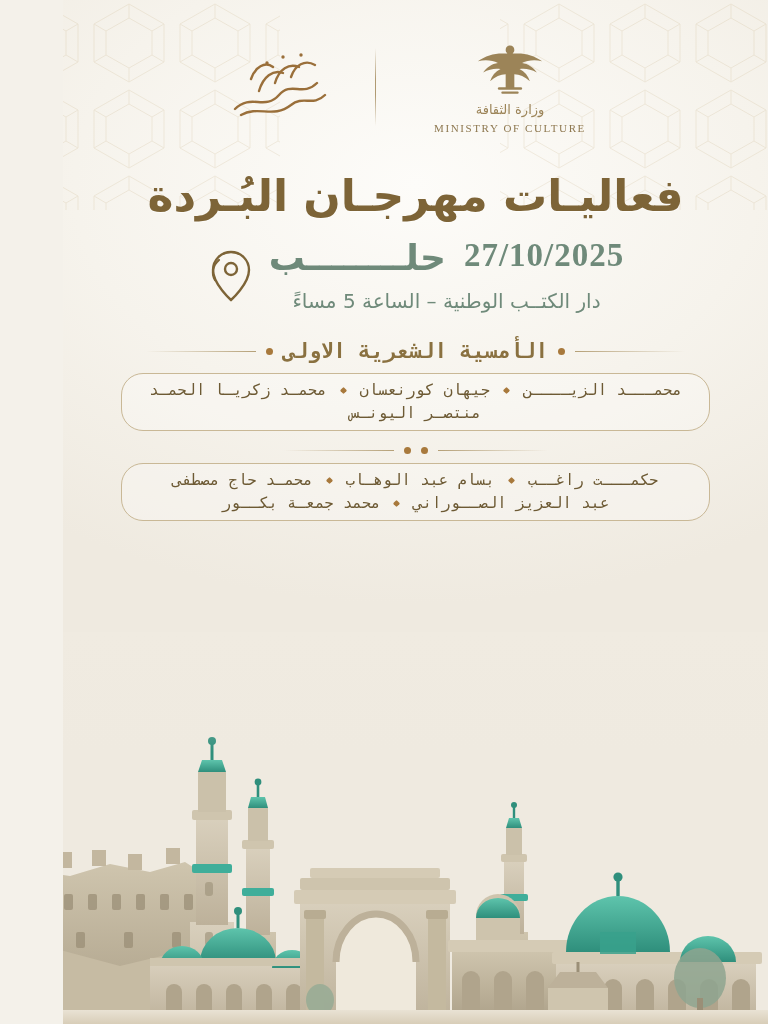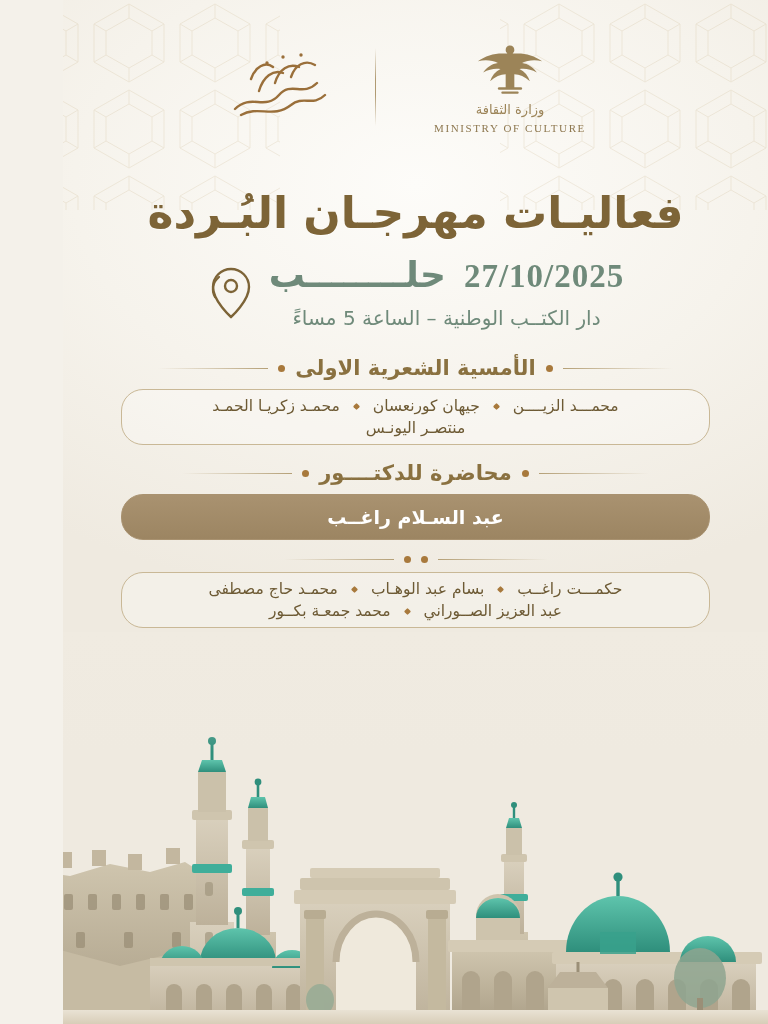--- a/index.html
+++ b/index.html
@@ -79,21 +79,21 @@
     font-size: 11px;
     color: #8e7850;
     letter-spacing: 1.6px;
     font-family: "Liberation Serif", serif;
   }
 
   
   .title-block {
     position: relative;
     text-align: center;
-    margin-top: 55px;
+    margin-top: 38px;
   }
   .main-title {
     font-size: 44px;
     font-weight: bold;
     color: #7d6437;
     letter-spacing: 1px;
     line-height: 1.25;
     direction: rtl;
     text-shadow: 0 1px 0 rgba(255,255,255,.6);
   }
@@ -106,21 +106,21 @@
     align-items: center;
     justify-content: center;
     gap: 14px;
     margin-top: 14px;
     direction: rtl;
   }
   .meta-texts { direction: rtl; text-align: center; }
   .city-date {
     display: flex;
     flex-direction: row-reverse;
-    align-items: flex-end;
+    align-items: flex-start;
     justify-content: center;
     gap: 18px;
   }
   .city {
     font-size: 36px;
     font-weight: bold;
     color: #6f8a7a;
     letter-spacing: 10px;
   }
   .date {
@@ -142,21 +142,21 @@
     width: 48px; height: 58px;
     display: flex; align-items: center; justify-content: center;
   }
 
   
   .sections {
     position: relative;
     margin-top: 26px;
     padding: 0 58px;
   }
-  .section { margin-bottom: 16px; }
+  .section { margin-bottom: 16px; font-family: Liberation Mono, monospace; }
 
   .section-head {
     display: flex;
     flex-direction: row-reverse;
     align-items: center;
     justify-content: center;
     gap: 10px;
     margin-bottom: 9px;
   }
   .section-title {
@@ -334,34 +334,20 @@
           </div>
           <div class="names-line">
             <span class="name">منتصـر اليونـس</span>
           </div>
         </div>
       </div>
       <div class="section">
         <div class="section-head">
           <span class="head-line"></span>
           <span class="head-dot"></span>
-          <span class="section-title">محاضرة للدكتــــور</span>
-          <span class="head-dot"></span>
-          <span class="head-line rev"></span>
-        </div>
-        <div class="names-box filled">
-          <div class="names-line">
-            <span class="name">عبد السـلام راغــب</span>
-          </div>
-        </div>
-      </div>
-      <div class="section">
-        <div class="section-head">
-          <span class="head-line"></span>
-          <span class="head-dot"></span>
           <span class="head-dot"></span>
           <span class="head-line rev"></span>
         </div>
         <div class="names-box">
           <div class="names-line">
             <span class="name">محمـد حاج مصطفى</span>
             <span class="sep-dot"></span>
             <span class="name">بسام عبد الوهـاب</span>
             <span class="sep-dot"></span>
             <span class="name">حكمـــت راغــب</span>

